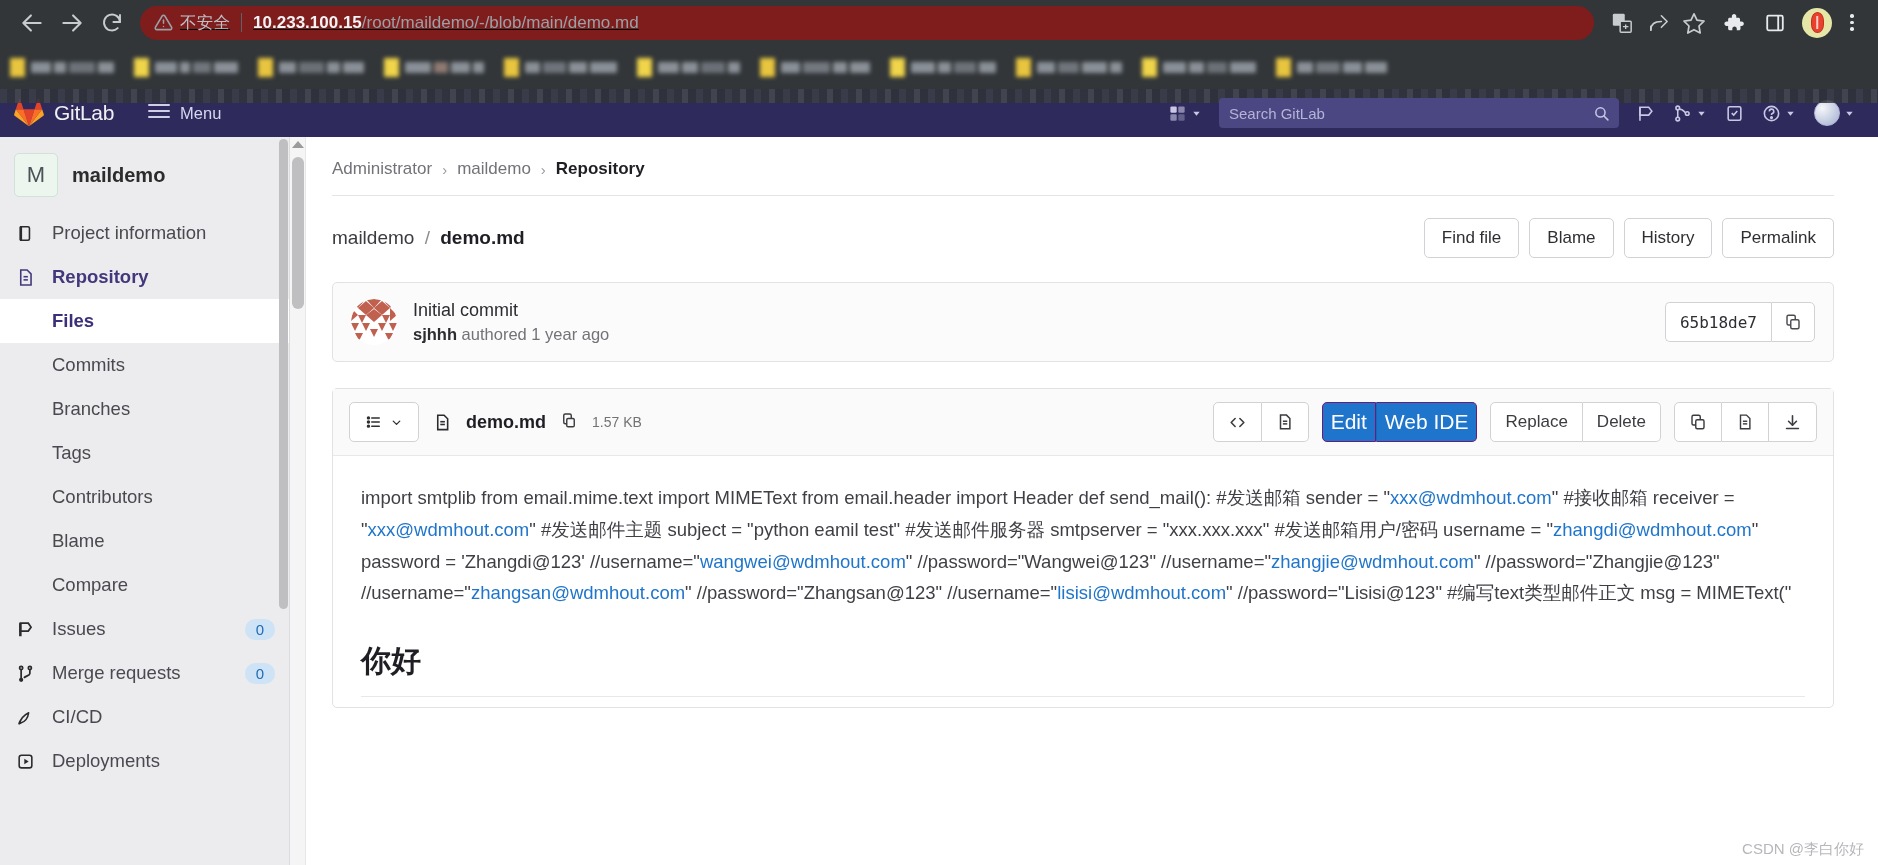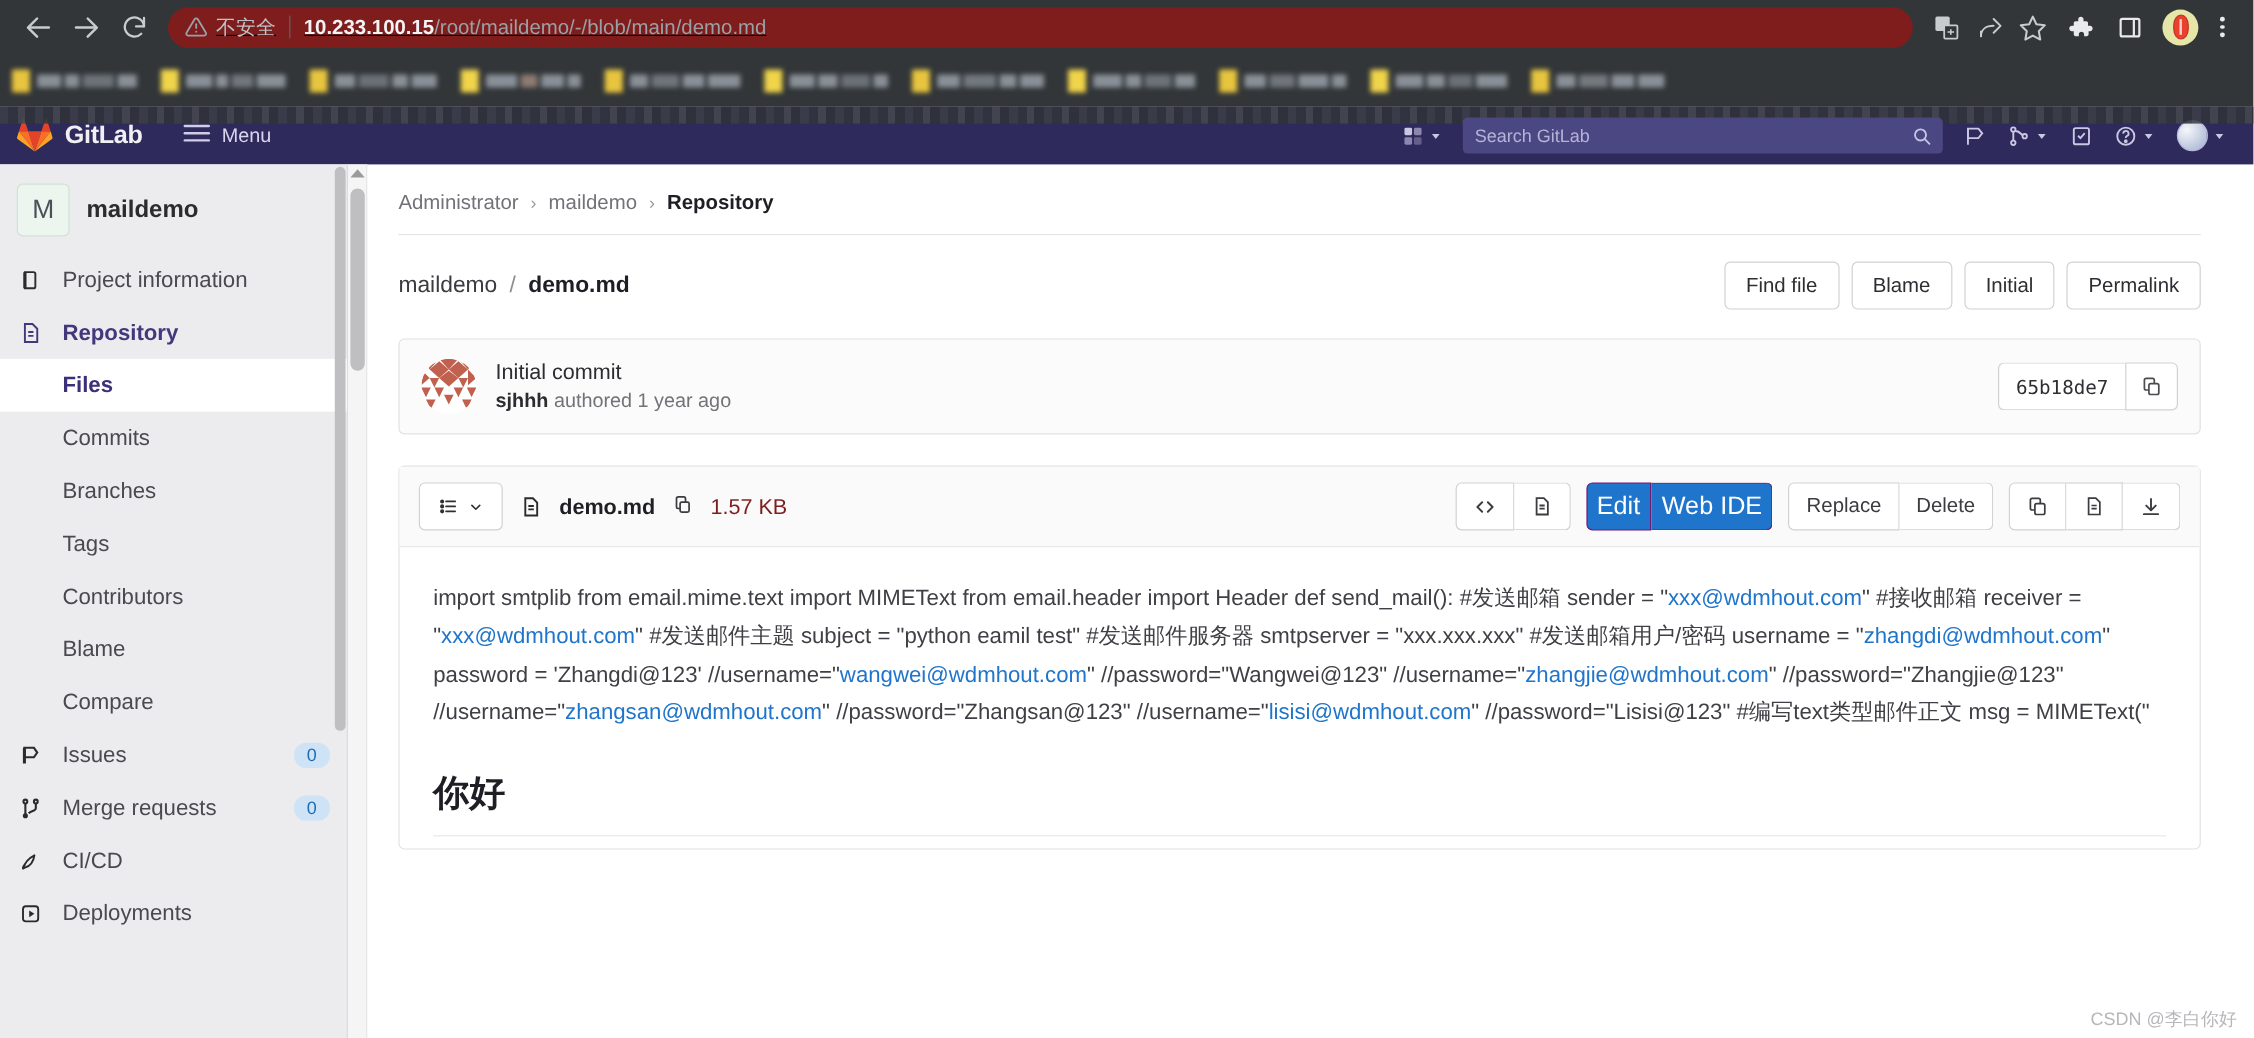--- a/index.html
+++ b/index.html
@@ -95,21 +95,21 @@
   }
   #gl-nav-blurmask {
     position: absolute; left:0; right:0; top: 0; height: 14px;
     background: repeating-linear-gradient(90deg,
       #3b3f45 0px, #3b3f45 7px, #313539 7px, #313539 15px,
       #45484d 15px, #45484d 21px, #2f3236 21px, #2f3236 29px);
     opacity: .85;
   }
   #gl-logo { width: 30px; height: 30px; flex: none; margin-right: 10px; }
   #gl-wordmark {
-    color: #fff; font-size: 21px; font-weight: 700; letter-spacing: -.3px;
+    color: #fff; font-size: 21px; font-weight: 400; letter-spacing: -.3px;
     margin-right: 34px; opacity: .93;
   }
   #gl-menu-btn { display: flex; align-items: flex-start; gap: 10px; color: #d6d4ef; }
   #hamburger { display: flex; flex-direction: column; gap: 3.5px; width: 22px; }
   #hamburger i { display:block; height: 2.6px; background: #cfcde8; border-radius: 2px; }
   #gl-menu-label { font-size: 16.5px; color: #d8d6ee; }
 
   #gl-nav-spacer { flex: 1; }
 
   .gl-nav-ico {
@@ -246,21 +246,21 @@
     display: flex; align-items: center; gap: 14px;
     padding: 13px 16px; border-bottom: 1px solid #e8e8ea;
     background: #fafafa;
   }
   #blob-listbtn {
     height: 40px; width: 70px; border: 1px solid #d2d2d6; border-radius: 5px;
     display: flex; align-items: center; justify-content: center; gap: 7px;
     background: #fff; color: #2f2f33; flex: none;
   }
   #blob-filename { font-size: 18px; font-weight: 700; color: #1f1e24; }
-  #blob-size { font-size: 18px; color: #7f1d1d; }
+  #blob-size { font-size: 14px; color: #737373; }
 
   #blob-actions { margin-left: auto; display: flex; align-items: center; gap: 0; }
   .seg { display: flex; }
   .seg > div {
     height: 40px; border: 1px solid #d2d2d6; background: #fff;
     display: flex; align-items: center; justify-content: center;
     padding: 0 14px; color: #3b3b40; font-size: 17px;
   }
   .seg > div:not(:first-child) { border-left: none; }
   .seg > div:first-child { border-radius: 5px 0 0 5px; }
@@ -667,21 +667,21 @@
       <div id="file-topbar">
         <div id="path-crumbs">
           <span>maildemo</span>
           <span class="pc-sep">/</span>
           <span class="pc-file">demo.md</span>
         </div>
 
         <div id="topbar-right">
           <div class="ghost-btn r1">Find file</div>
           <div class="ghost-btn r1">Blame</div>
-          <div class="ghost-btn r1">Initial</div>
+          <div class="ghost-btn r1">History</div>
           <div class="ghost-btn r1">Permalink</div>
         </div>
       </div>
 
       <div id="commit-card">
         <div id="commit-avatar">
           <svg viewBox="0 0 46 46" width="46" height="46">
             <circle cx="23" cy="23" r="23" fill="#fdfdfd"></circle>
             <clipPath id="cc">
                 <circle cx="23" cy="23" r="23"></circle>

